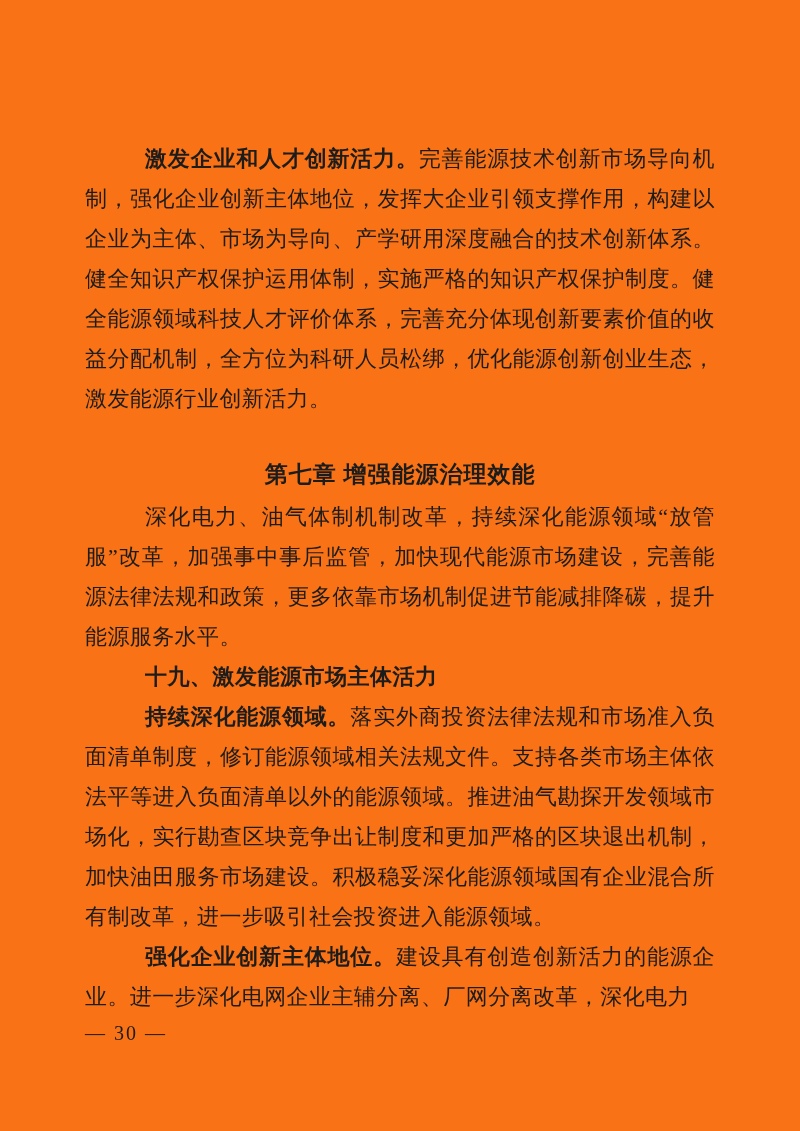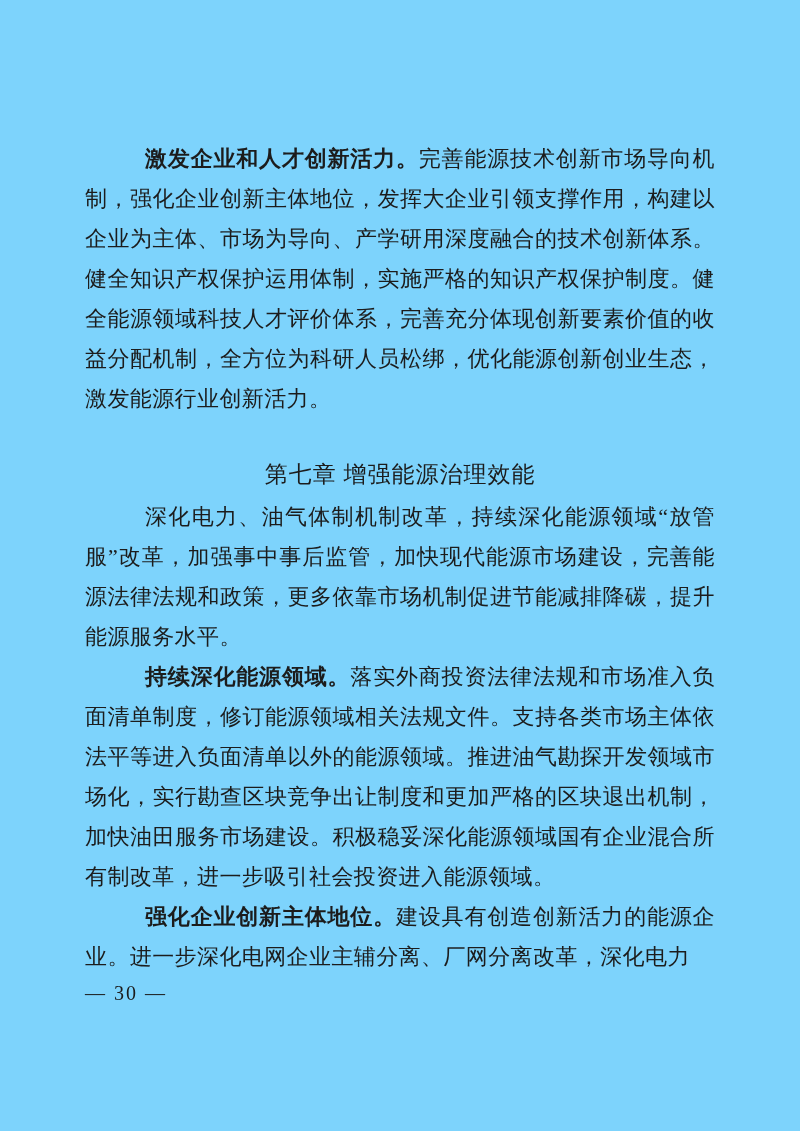--- a/index.html
+++ b/index.html
@@ -6,21 +6,21 @@
   html, body {
     margin: 0;
     padding: 0;
     background: #ffffff;
   }
   .page {
     position: relative;
     width: 800px;
     height: 1131px;
     margin: 0 auto;
-    background: #7dd3fc;
+    background: #f97316;
     color: #1c1c1c;
     font-family: "Liberation Serif", serif;
     padding: 139px 85px 0 85px;
     overflow: hidden;
   }
   .para {
     margin: 0;
     font-size: 22px;
     line-height: 40px;
     letter-spacing: 0.4px;
@@ -29,21 +29,21 @@
     text-indent: 60px;
     font-weight: 400;
   }
   .para .lead {
     font-weight: 700;
   }
   .chapter-heading {
     margin: 36px 0 2px 0;
     font-size: 23px;
     line-height: 40px;
-    font-weight: 400;
+    font-weight: 700;
     text-align: center;
     letter-spacing: 1px;
     font-family: "Liberation Serif", serif;
   }
   .section-heading {
     margin: 0;
     font-size: 22px;
     line-height: 40px;
     font-weight: 700;
     text-indent: 60px;
@@ -64,20 +64,21 @@
 <body>
 
 <div class="page">
 
   <p class="para"><span class="lead">激发企业和人才创新活力。</span><span>完善能源技术创新市场导向机制，强化企业创新主体地位，发挥大企业引领支撑作用，构建以企业为主体、市场为导向、产学研用深度融合的技术创新体系。健全知识产权保护运用体制，实施严格的知识产权保护制度。健全能源领域科技人才评价体系，完善充分体现创新要素价值的收益分配机制，全方位为科研人员松绑，优化能源创新创业生态，激发能源行业创新活力。</span></p>
 
   <h2 class="chapter-heading">第七章 增强能源治理效能</h2>
 
   <p class="para"><span>深化电力、油气体制机制改革，持续深化能源领域“放管服”改革，加强事中事后监管，加快现代能源市场建设，完善能源法律法规和政策，更多依靠市场机制促进节能减排降碳，提升能源服务水平。</span></p>
 
+  <h3 class="section-heading">十九、激发能源市场主体活力</h3>
 
   <p class="para"><span class="lead">持续深化能源领域。</span><span>落实外商投资法律法规和市场准入负面清单制度，修订能源领域相关法规文件。支持各类市场主体依法平等进入负面清单以外的能源领域。推进油气勘探开发领域市场化，实行勘查区块竞争出让制度和更加严格的区块退出机制，加快油田服务市场建设。积极稳妥深化能源领域国有企业混合所有制改革，进一步吸引社会投资进入能源领域。</span></p>
 
   <p class="para"><span class="lead">强化企业创新主体地位。</span><span>建设具有创造创新活力的能源企业。进一步深化电网企业主辅分离、厂网分离改革，深化电力</span></p>
 
   <div class="page-number">— 30 —</div>
 
 </div>
 
 </body></html>

